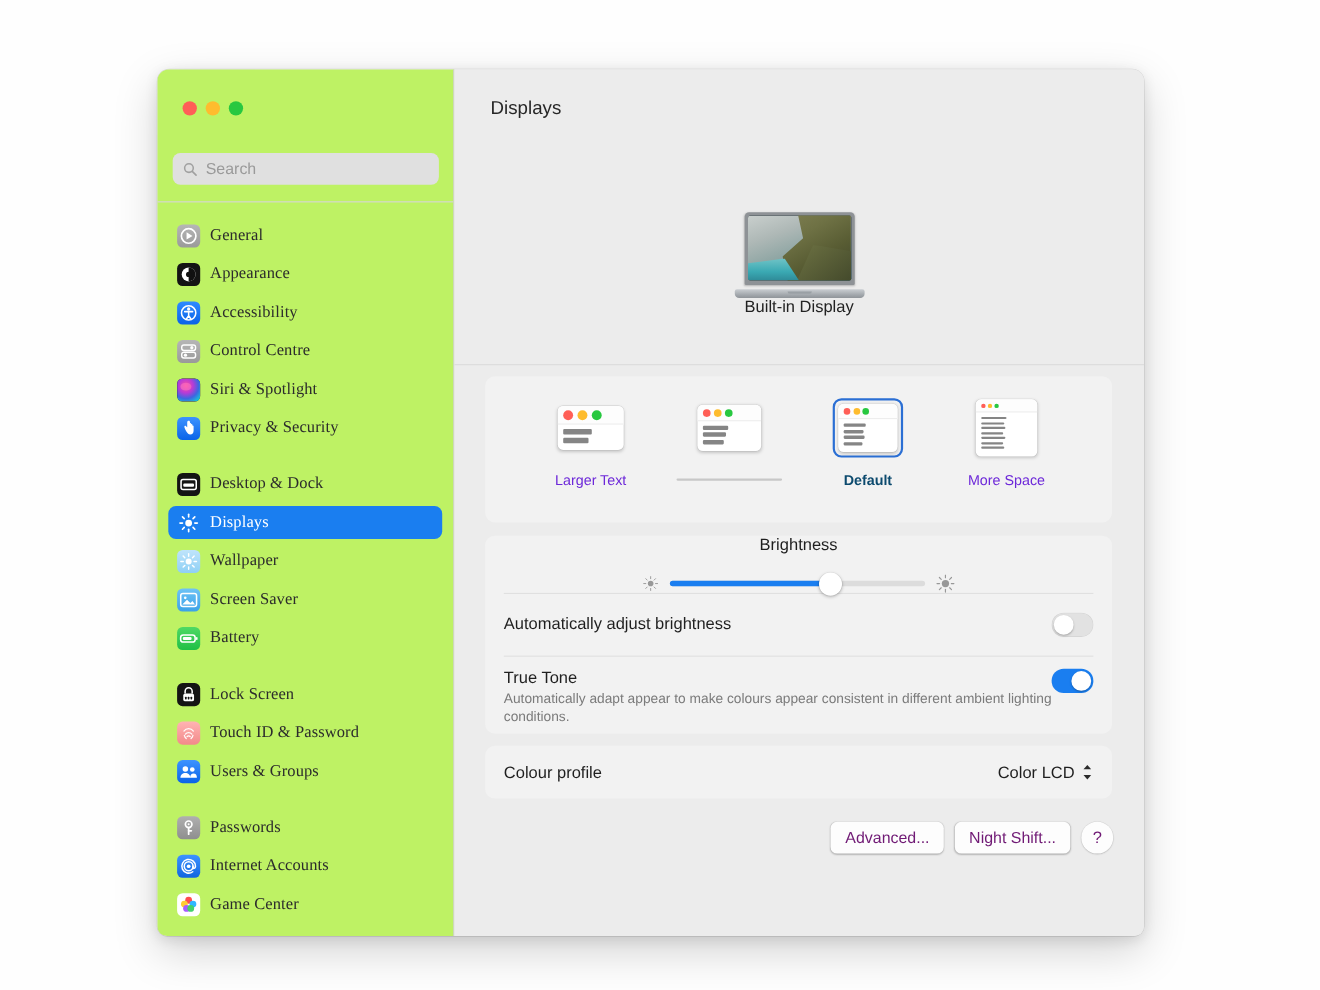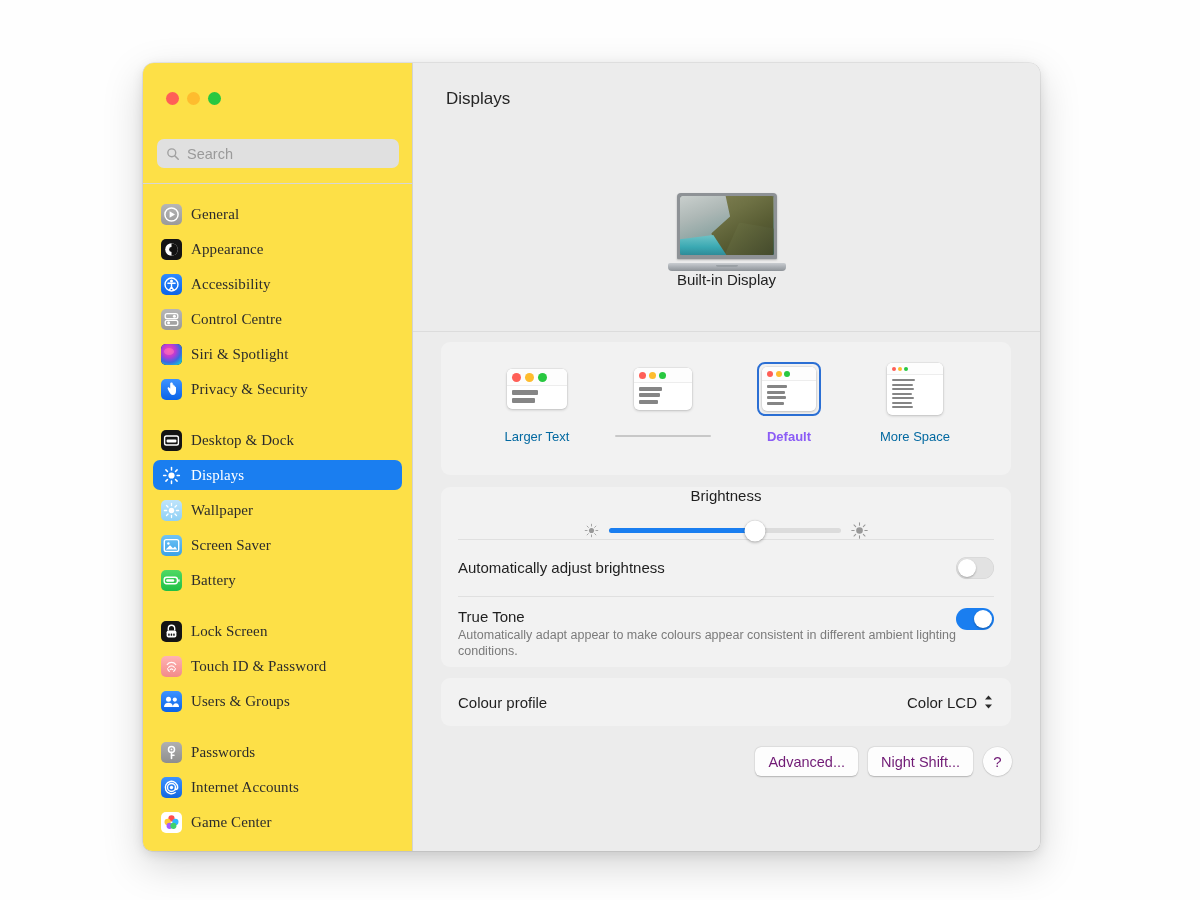--- a/index.html
+++ b/index.html
@@ -20,21 +20,21 @@
     background: #ececec;
     box-shadow: 0 14px 40px rgba(0,0,0,0.17), 0 3px 12px rgba(0,0,0,0.10),
                 0 0 0 0.5px rgba(0,0,0,0.12);
     overflow: hidden;
     display: flex;
   }
 
   
   #sidebar {
     width: 270px; height: 100%;
-    background: #fde047;
+    background: #bef264;
     border-right: 0.6px solid #d2d2d2;
     position: relative;
     flex: none;
   }
   .traffic {
     position: absolute; left: 23px; top: 29px;
     display: flex; gap: 8px;
   }
   .dot { width: 13px; height: 13px; border-radius: 50%; }
   .dot.red    { background: #ff5f57; }
@@ -179,23 +179,23 @@
     padding: 4px 0 3px 5px; background: #fdfdfd;
     border-bottom: .5px solid #ededed;
   }
   .tdot { border-radius: 50%; flex: none; }
   .tdot.r { background:#ff5f57; } .tdot.y { background:#febc2e; } .tdot.g { background:#28c840; }
   .thumb-body { padding: 4px 5px; }
   .tline {
     background: #6a6a6a; border-radius: 1px; margin-bottom: 2.5px; opacity: .82;
   }
   .scale-label {
-    margin-top: 7px; font-size: 13px; color: #0369a1; white-space: nowrap;
-  }
-  .scale-opt.selected .scale-label { font-weight: 600; color: #8b5cf6; text-align: center; }
+    margin-top: 7px; font-size: 13px; color: #6d28d9; white-space: nowrap;
+  }
+  .scale-opt.selected .scale-label { font-weight: 600; color: #0c4a6e; text-align: center; }
   .scale-opt.connector .scale-label {
     width: 96px; height: 1.6px; background: #c8c8c8; border-radius: 1px;
     margin-top: 13px; font-size: 0;
   }
 
   
   #bright-card { top: 424px; height: 180px; }
   .row {
     display: flex; align-items: center; justify-content: space-between;
     padding: 0 17px; position: relative;

